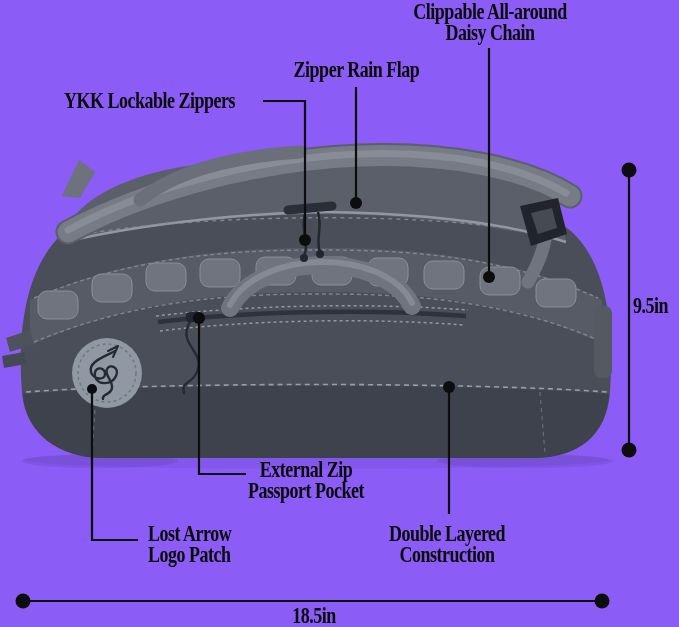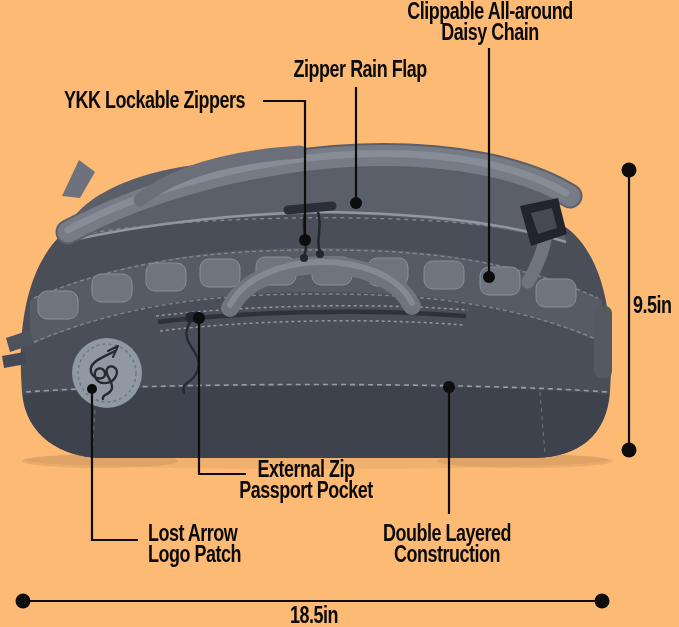--- a/index.html
+++ b/index.html
@@ -1,18 +1,18 @@
 <!DOCTYPE html>
 <html><head>
 <meta charset="utf-8">
 <style>
   html,body{margin:0;padding:0;background:#ffffff;}
   .stage{
-    position:relative;width:679px;height:627px;background:#fdba74;
-    overflow:hidden;font-family:Liberation Sans, sans-serif;
+    position:relative;width:679px;height:627px;background:#8b5cf6;
+    overflow:hidden;font-family:Liberation Serif, serif;
   }
   .art{position:absolute;left:0;top:0;}
   .label{
     position:absolute;color:#0a0a0a;font-weight:700;font-size:23px;
     line-height:21px;letter-spacing:-0.6px;text-align:center;
     white-space:nowrap;transform:scaleX(0.78);transform-origin:center top;
   }
   .label.align-left{text-align:left;transform-origin:left top;}
   .label span{display:block;}
 </style>

